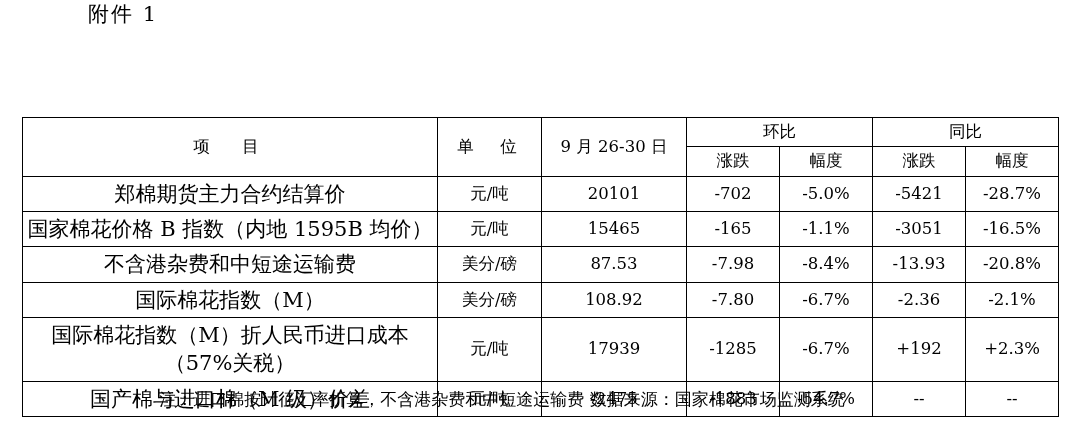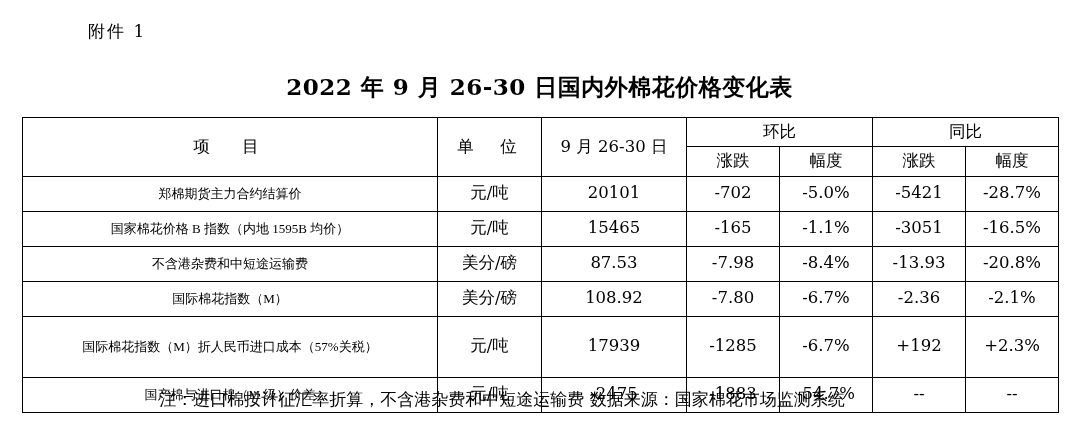--- a/index.html
+++ b/index.html
@@ -17,22 +17,22 @@
   }
   .page {
     position: relative;
     width: 1079px;
     height: 430px;
     box-sizing: border-box;
   }
   .attachment-label {
     position: absolute;
     left: 88px;
-    top: 20px;
-    font-size: 17px;
+    top: 0;
+    font-size: 21px;
     letter-spacing: 2px;
     font-family: "DejaVu Serif", "Liberation Serif", serif;
   }
   .doc-title {
     position: absolute;
     left: 0;
     top: 72px;
     width: 1079px;
     text-align: center;
     font-size: 23px;
@@ -60,22 +60,21 @@
     line-height: 1.35;
   }
   .col-item   { width: 415px; }
   .col-unit   { width: 104px; }
   .col-price  { width: 145px; }
   .col-small  { width: 93px; }
 
   td.item-cell {
     text-align: left;
     padding-left: 14px;
-    font-size: 13px;
-    font-family: Liberation Serif, serif;
+    font-size: 21px;
   }
   th.head-item {
     letter-spacing: 8px;
     padding-left: 8px;
     margin-left: 11px;
   }
   th.head-unit {
     letter-spacing: 5px;
     padding-left: 5px;
   }
@@ -92,21 +91,20 @@
   .row-tall td { height: 54px; }
   .row-std td { height: 28px; }
 </style>
 </head>
 <body>
 
 <div class="page">
 
   <div class="attachment-label">附件 1</div>
 
-  <div class="doc-title">2022 年 9 月 26-30 日国内外棉花价格变化表</div>
 
   <table class="price-table">
     <colgroup>
       <col class="col-item">
       <col class="col-unit">
       <col class="col-price">
       <col class="col-small">
       <col class="col-small">
       <col class="col-small">
       <col class="col-small">

